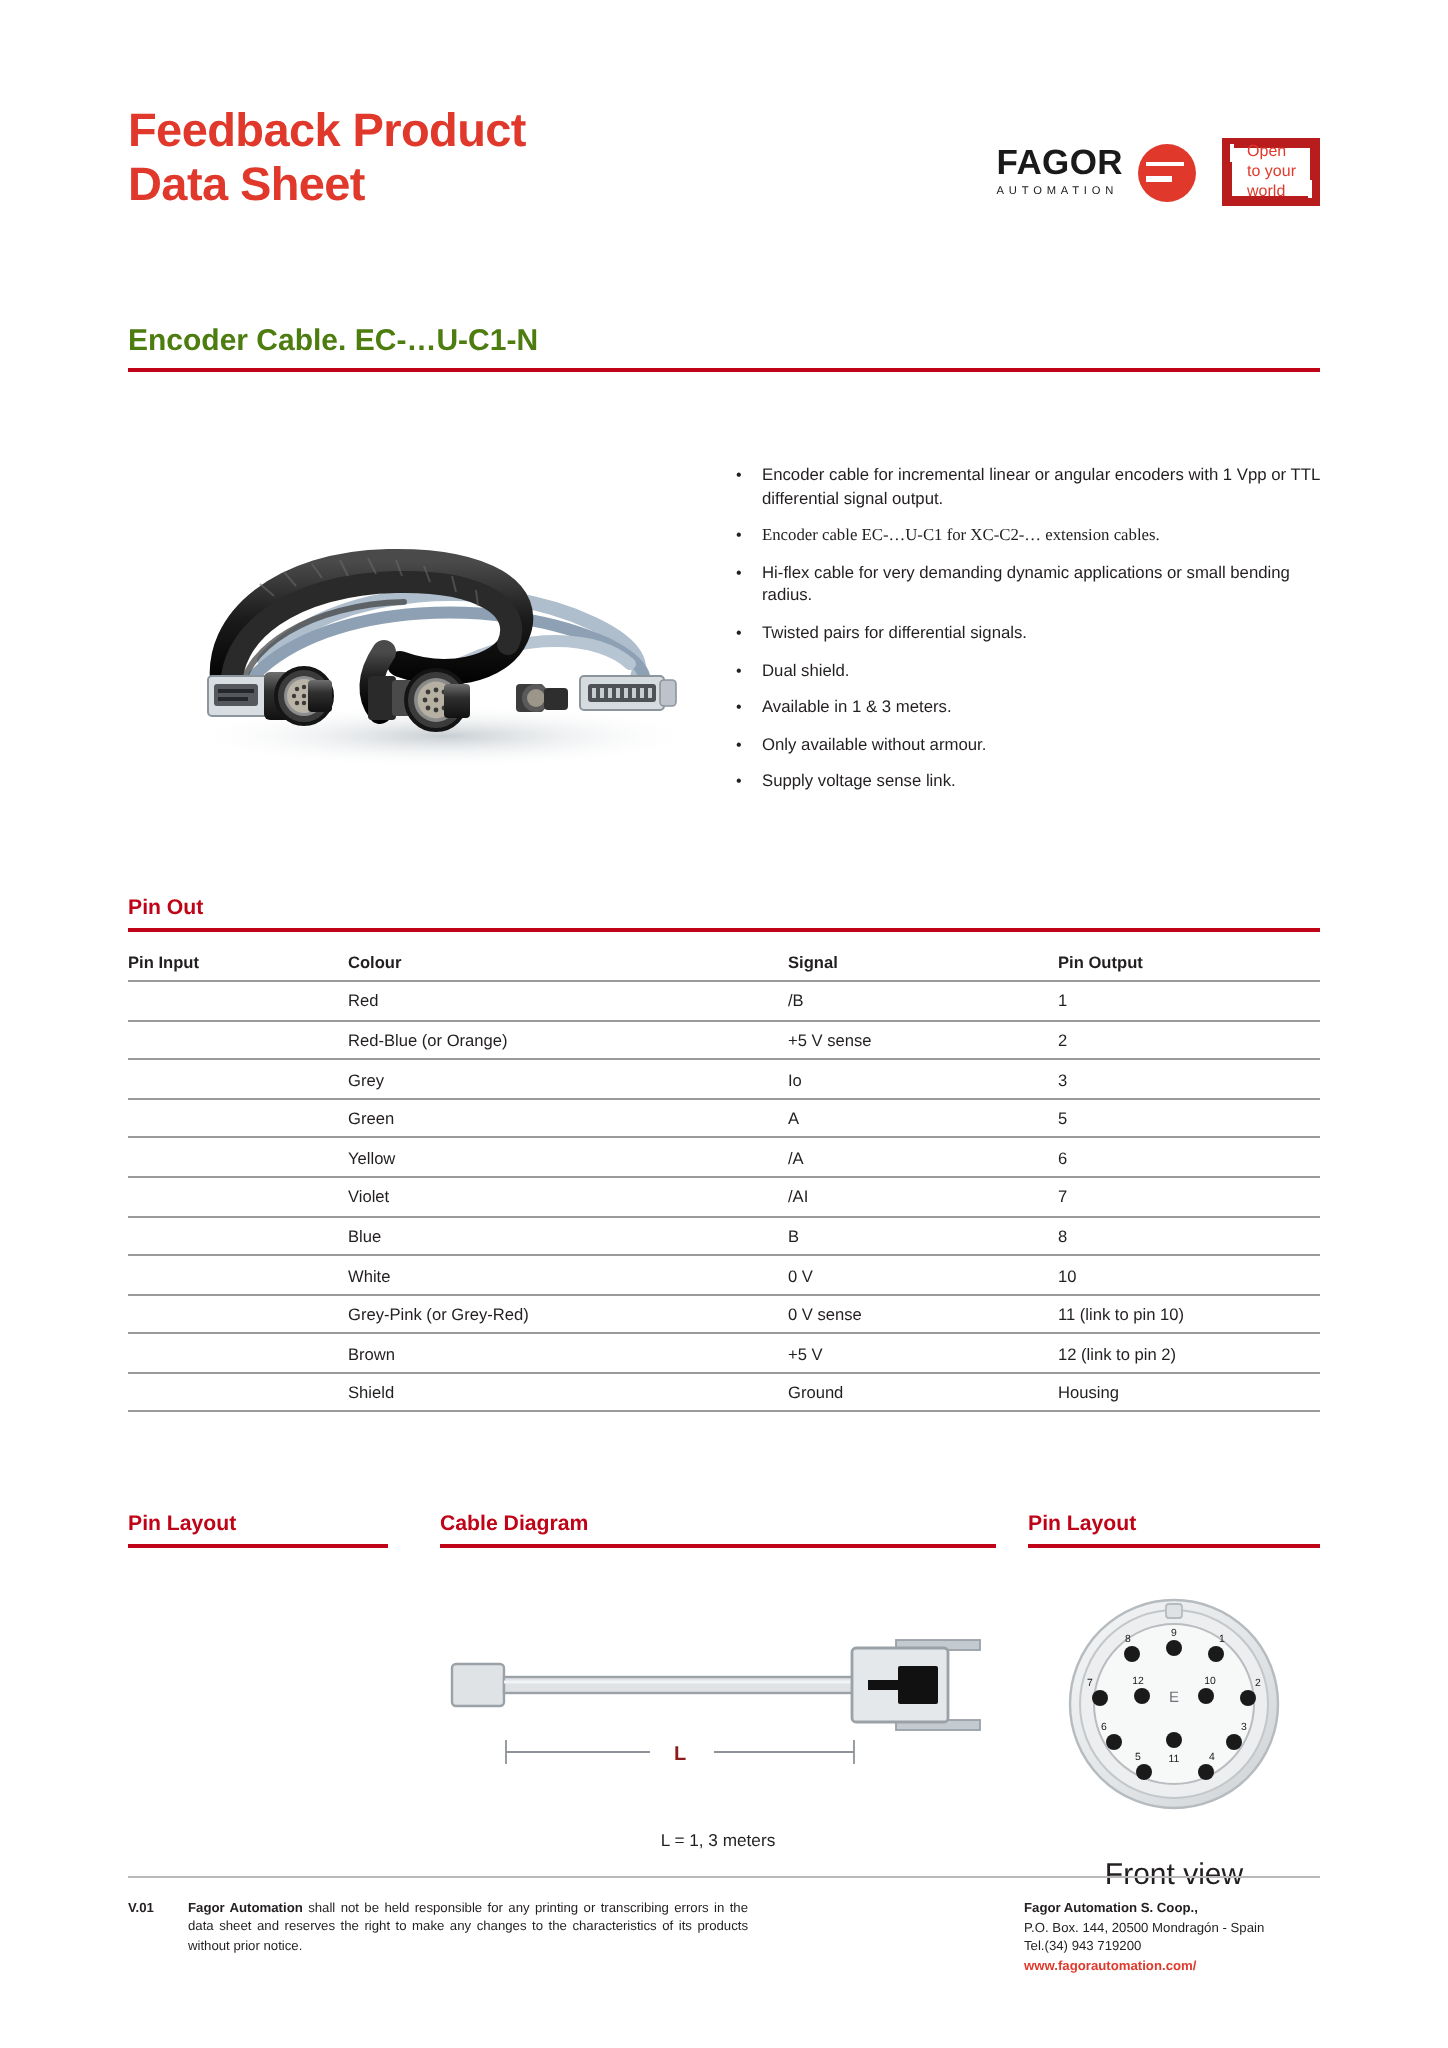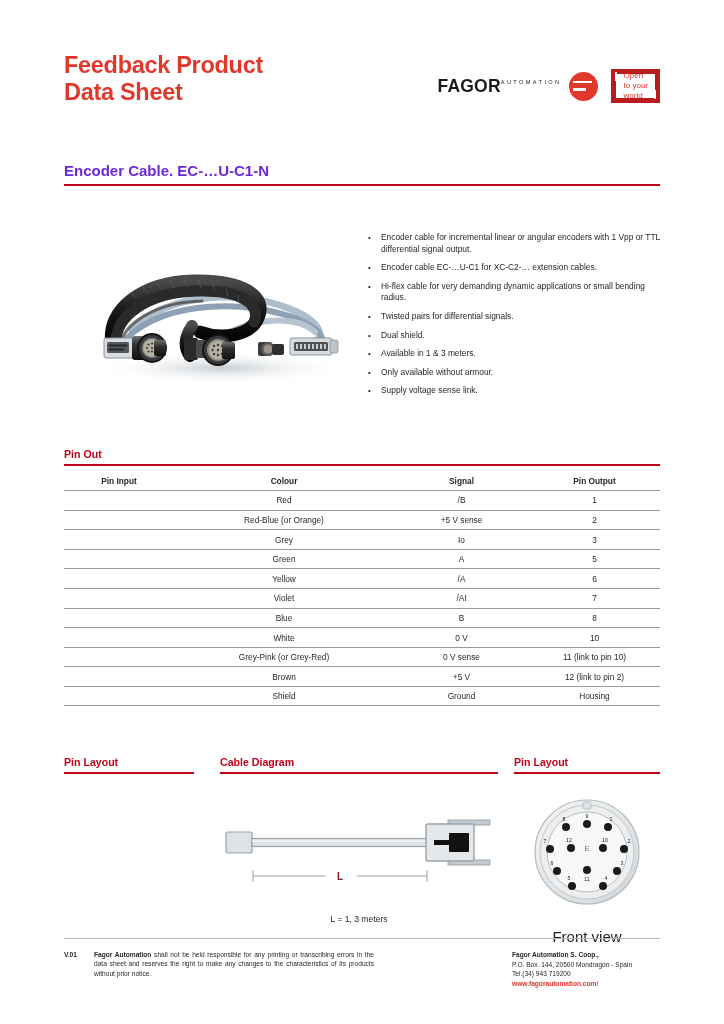--- a/index.html
+++ b/index.html
@@ -41,21 +41,21 @@
   }
   .logo-block {
     position: absolute;
     right: 0; top: 10px;
     display: flex;
     align-items: center;
     height: 48px;
   }
   .logo-word {
     display: flex;
-    flex-direction: row;
+    flex-direction: column;
     justify-content: center;
     align-items: flex-start;
     margin-right: 7px;
   }
   .logo-fagor {
     font-size: 17.5px;
     font-weight: bold;
     color: #1a1a1a;
     letter-spacing: 0.2px;
     line-height: 19px;
@@ -116,21 +116,21 @@
 
   
   .product-title-wrap {
     position: absolute;
     left: 64px; top: 146px;
     width: 596px;
   }
   .product-title {
     font-size: 15px;
     font-weight: bold;
-    color: #6d28d9;
+    color: #4d7c0f;
     line-height: 18px;
   }
   .product-rule {
     margin-top: 4px;
     height: 1.6px;
     background: #c00418;
     width: 100%;
   }
 
   
@@ -155,21 +155,21 @@
     color: #231f20;
   }
   .feat .bullet {
     width: 13px;
     flex: 0 0 13px;
     font-size: 8px;
     line-height: 11.6px;
     color: #231f20;
   }
   .feat .ftext { flex: 1 1 auto; }
-  .feat.justify .ftext { text-align: justify; }
+  .feat.justify .ftext { text-align: justify; font-family: Liberation Serif, serif; }
 
   
   .sec-head {
     font-size: 10.6px;
     font-weight: bold;
     color: #c00418;
     line-height: 13px;
   }
   .sec-rule {
     height: 1.5px;
@@ -185,21 +185,21 @@
 
   
   table.pinout {
     width: 100%;
     border-collapse: collapse;
     margin-top: 6px;
     font-size: 8.3px;
   }
   table.pinout th,
   table.pinout td {
-    text-align: center;
+    text-align: left;
     padding: 4.4px 0 4.2px 0;
     border-bottom: 1px solid #9a9a9a;
     color: #231f20;
     vertical-align: middle;
   }
   table.pinout th {
     font-weight: bold;
     font-size: 8.3px;
   }
   table.pinout tr.head th { border-bottom: 1px solid #9a9a9a; }

